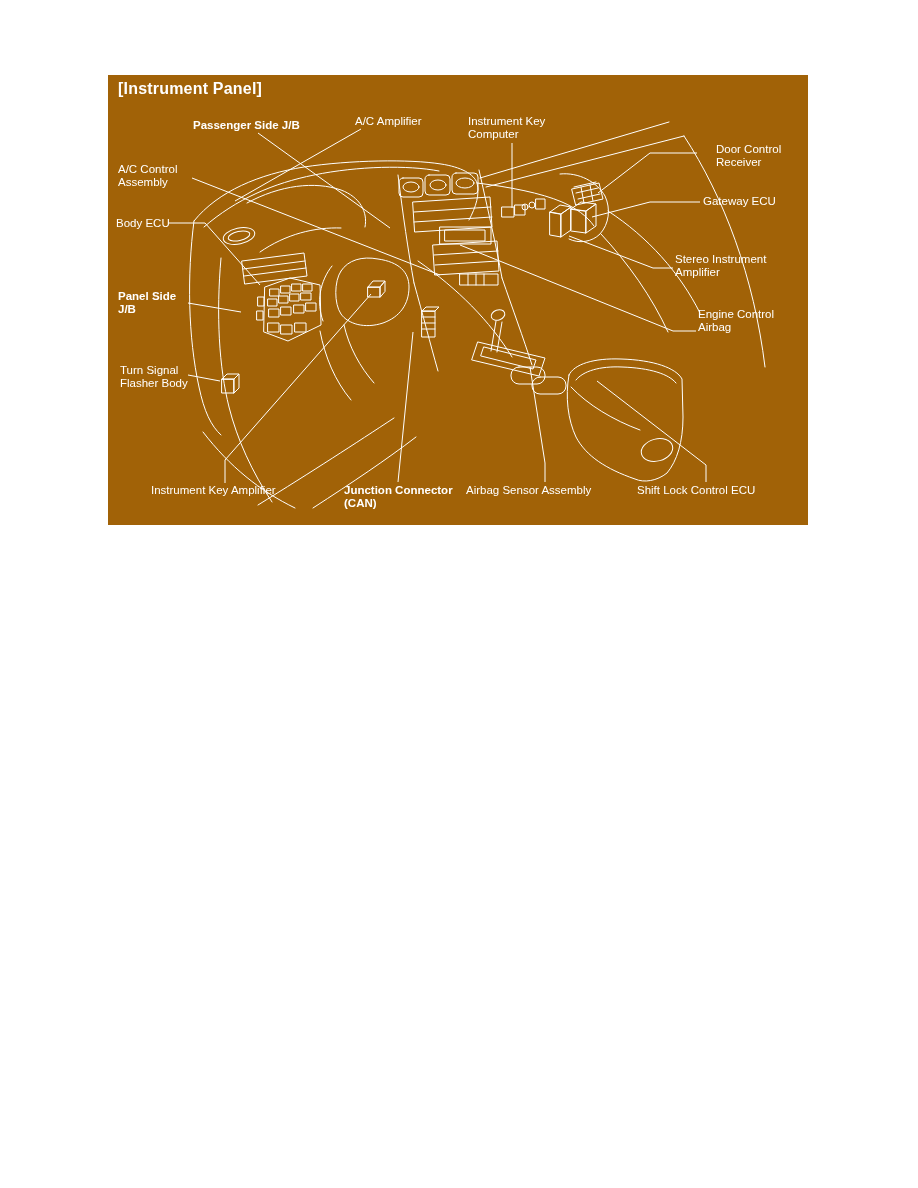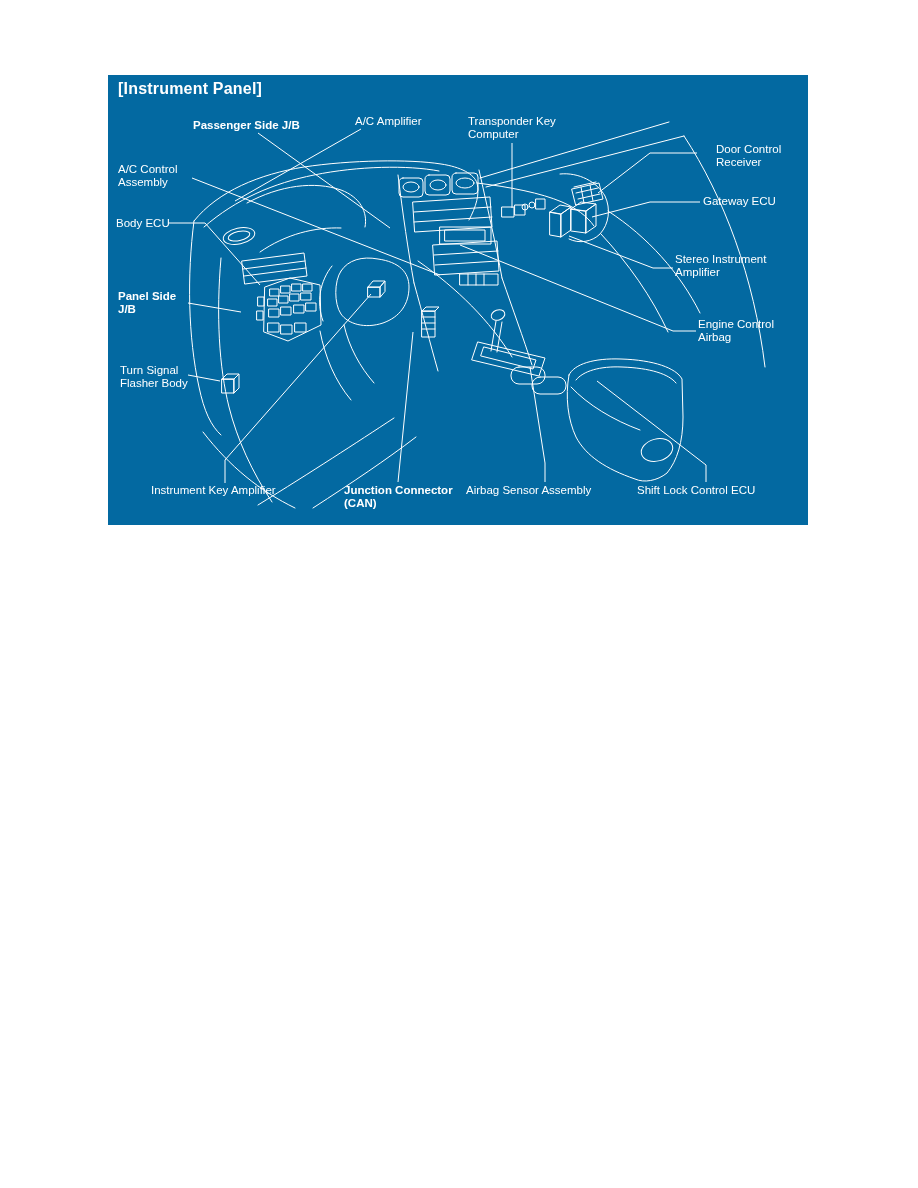--- a/index.html
+++ b/index.html
@@ -1,19 +1,19 @@
 <!DOCTYPE html>
 <html><head>
 <meta charset="utf-8">
 <style>
   html,body{margin:0;padding:0;}
   body{background:#ffffff;width:918px;height:1188px;position:relative;
        font-family:"Liberation Sans",sans-serif;}
   .page{position:absolute;left:0;top:0;width:918px;height:1188px;background:#ffffff;}
-  .figure{position:absolute;left:108px;top:75px;width:700px;height:450px;background:#0369a1;overflow:hidden;}
+  .figure{position:absolute;left:108px;top:75px;width:700px;height:450px;background:#a16207;overflow:hidden;}
   .figure svg{position:absolute;left:0;top:0;}
   .fig-title{position:absolute;left:10px;top:5px;color:#fff;font-size:16px;font-weight:bold;
              letter-spacing:0.2px;white-space:nowrap;}
   .label{position:absolute;color:#fff;font-size:11.5px;line-height:13px;white-space:nowrap;}
   .label.b{font-weight:bold;}
   .label span{display:block;}
   svg .art{stroke:#ffffff;stroke-width:1;fill:none;stroke-linecap:round;stroke-linejoin:round;}
   svg .leader{stroke:#ffffff;stroke-width:1;fill:none;}
 </style>
 </head>
@@ -168,21 +168,21 @@
 
     <div class="fig-title">[Instrument Panel]</div>
 
     <div class="label b" style="left:85px;top:44px">
       <span>Passenger Side J/B</span>
     </div>
     <div class="label" style="left:247px;top:40px">
       <span>A/C Amplifier</span>
     </div>
     <div class="label" style="left:360px;top:40px">
-      <span>Transponder Key</span>
+      <span>Instrument Key</span>
       <span>Computer</span>
     </div>
     <div class="label" style="left:608px;top:68px">
       <span>Door Control</span>
       <span>Receiver</span>
     </div>
     <div class="label" style="left:595px;top:120px">
       <span>Gateway ECU</span>
     </div>
     <div class="label" style="left:10px;top:88px">
@@ -193,21 +193,21 @@
       <span>Body ECU</span>
     </div>
     <div class="label b" style="left:10px;top:215px">
       <span>Panel Side</span>
       <span>J/B</span>
     </div>
     <div class="label" style="left:567px;top:178px">
       <span>Stereo Instrument</span>
       <span>Amplifier</span>
     </div>
-    <div class="label" style="left:590px;top:243px">
+    <div class="label" style="left:590px;top:233px">
       <span>Engine Control</span>
       <span>Airbag</span>
     </div>
     <div class="label" style="left:12px;top:289px">
       <span>Turn Signal</span>
       <span>Flasher Body</span>
     </div>
     <div class="label" style="left:43px;top:409px">
       <span>Instrument Key Amplifier</span>
     </div>

